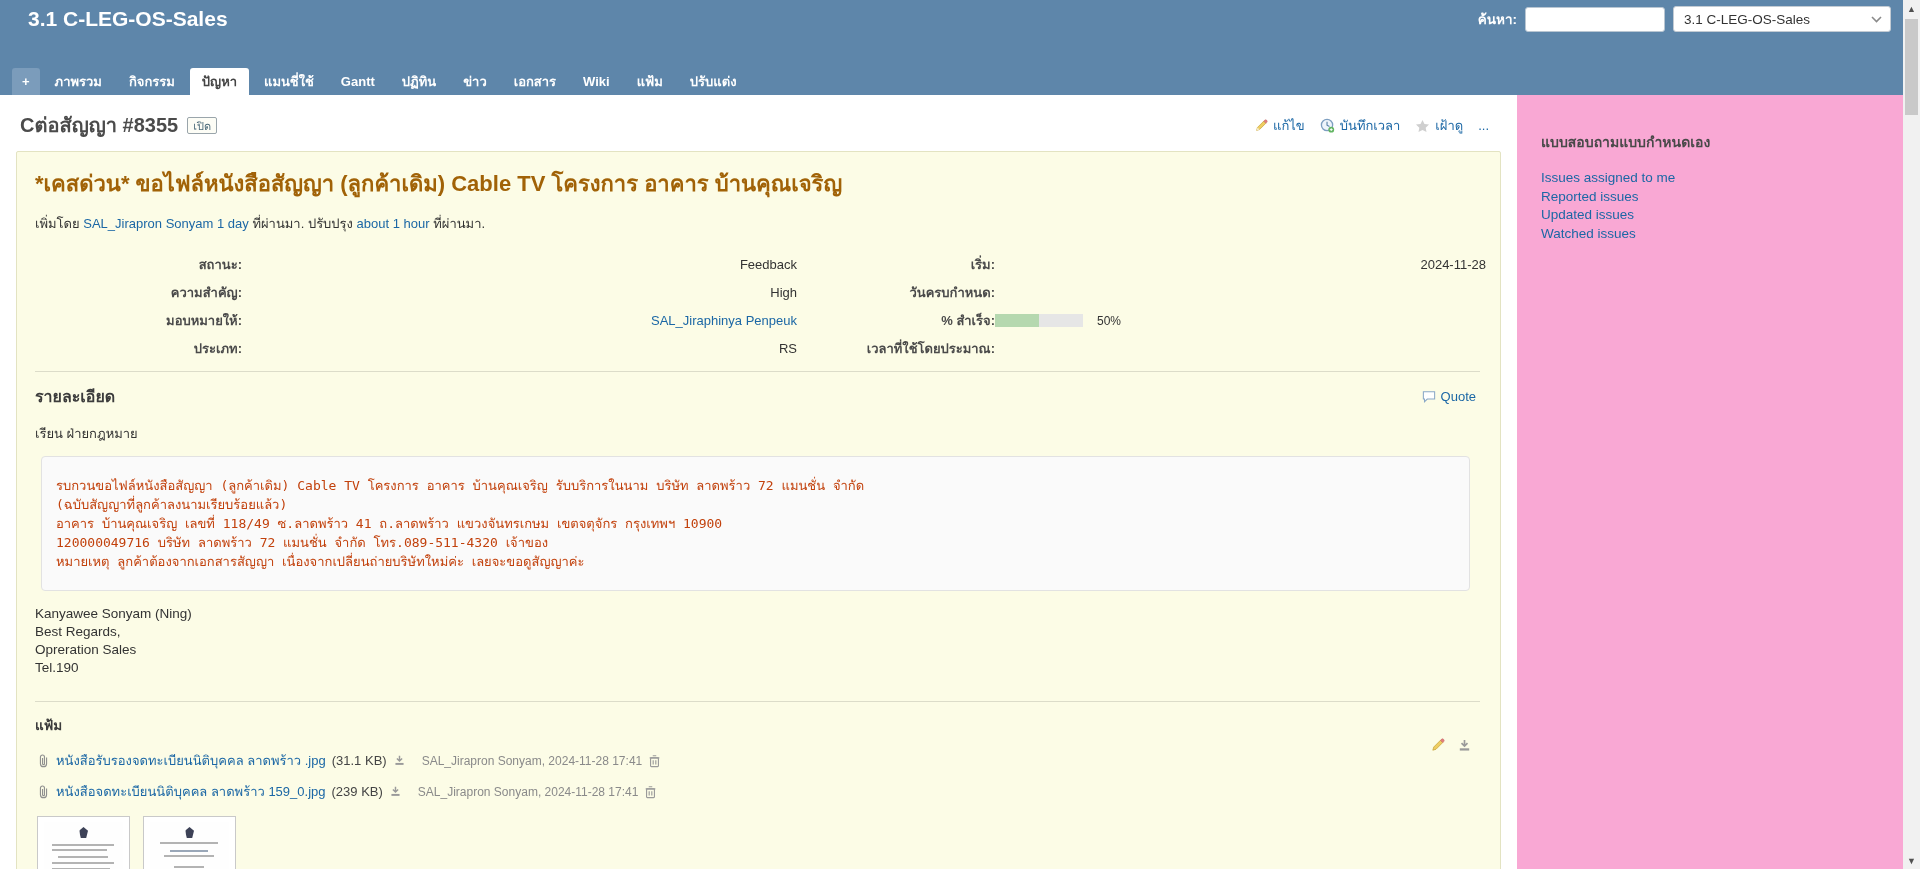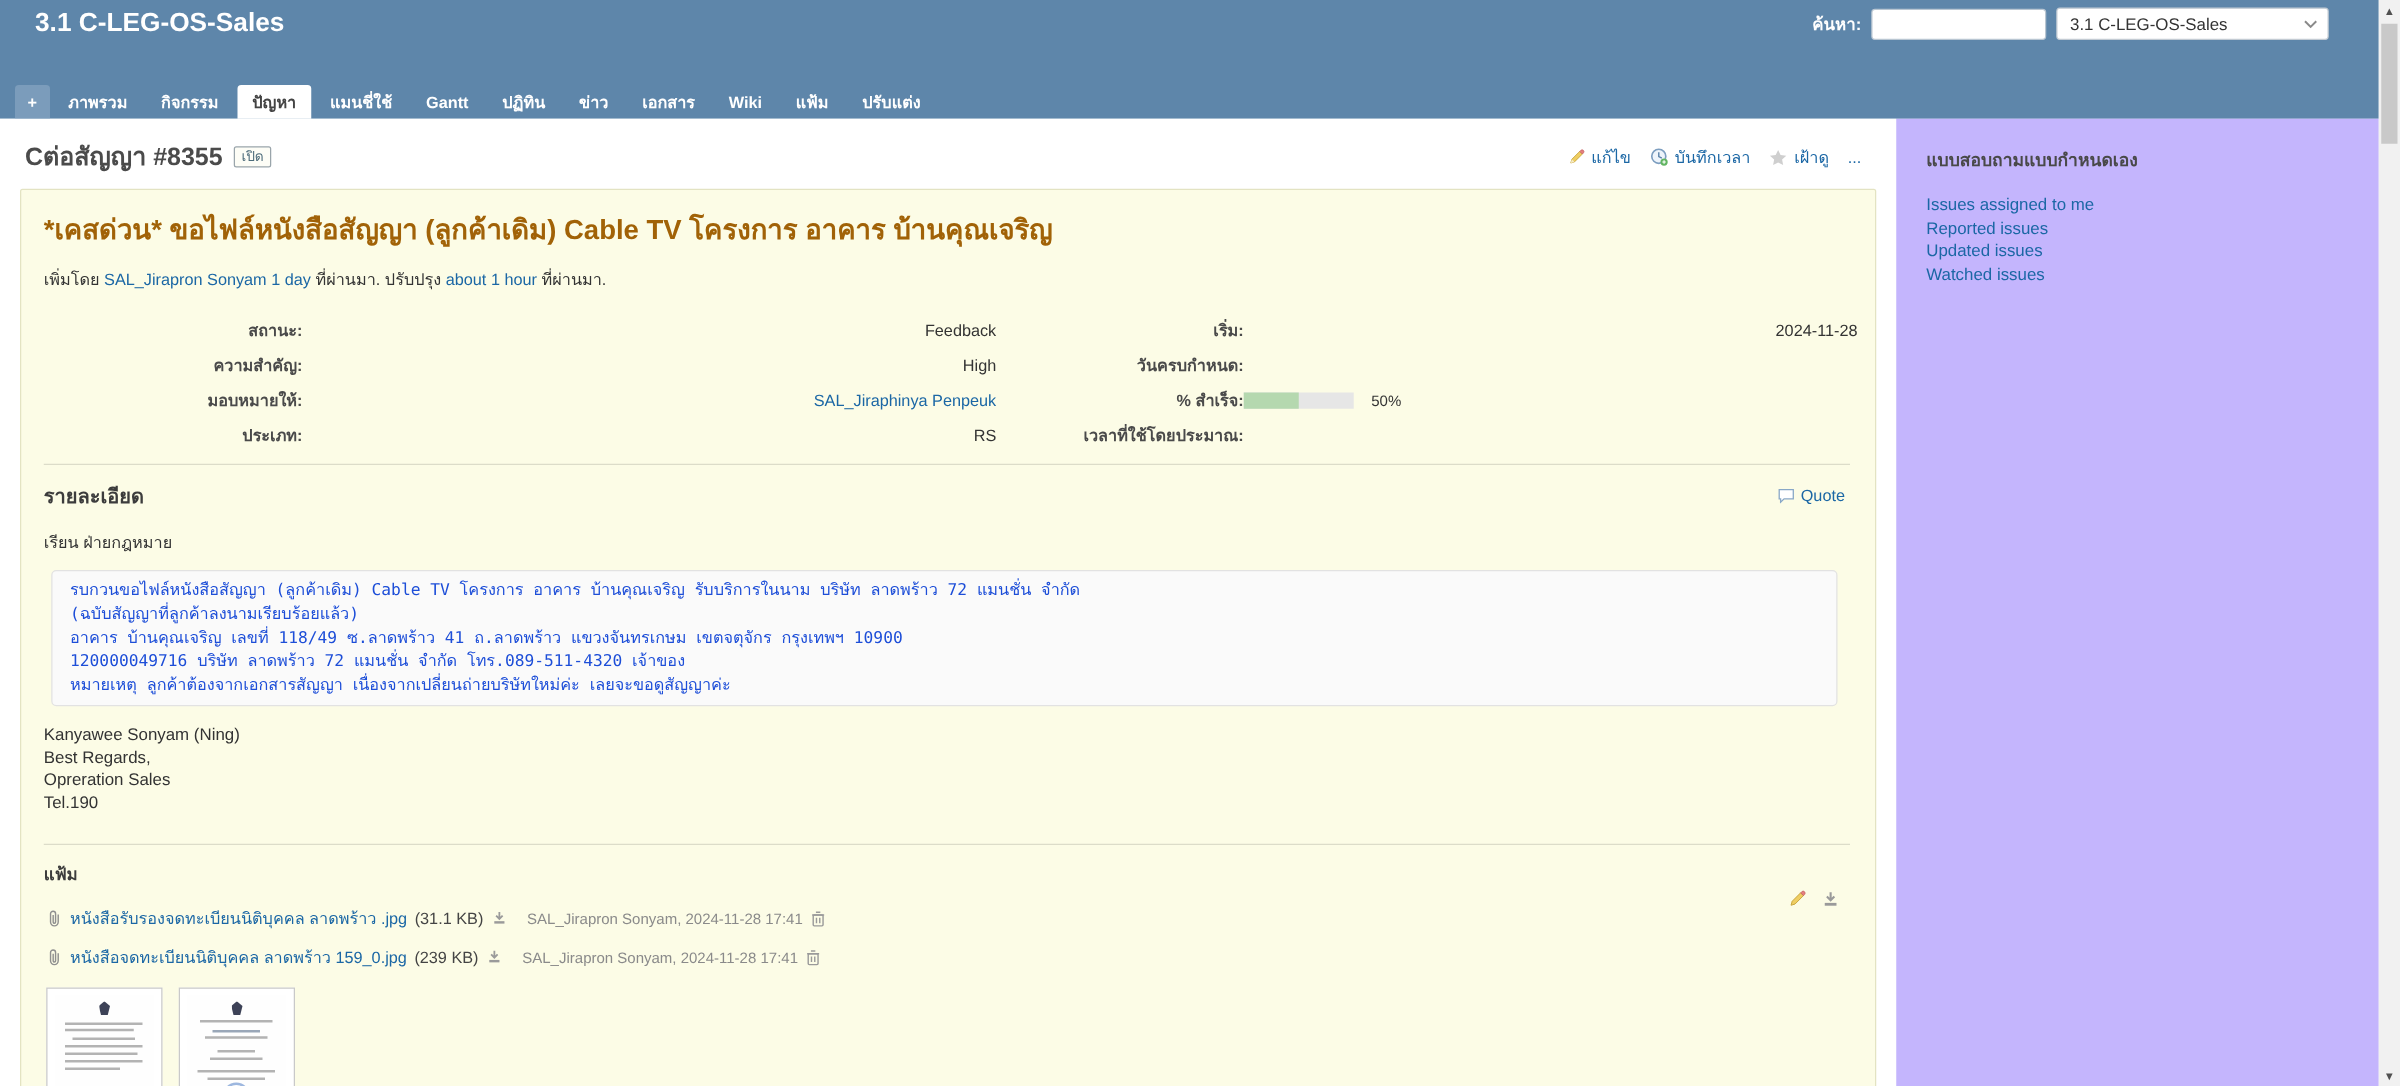--- a/index.html
+++ b/index.html
@@ -13,21 +13,21 @@
 
   
   #header {
     position:absolute; left:0; top:0; width:1903px; height:95px;
     background:#5e86aa;
   }
   #project-title {
     margin:0; padding:7px 0 0 28px; color:#fff; font-size:21px; font-weight:bold;
   }
   #header-search {
-    position:absolute; top:6px; right:40px; display:flex; align-items:center; gap:8px;
+    position:absolute; top:6px; right:12px; display:flex; align-items:center; gap:8px;
   }
   #search-label { color:#fff; font-size:13.5px; font-weight:600; }
   #search-input {
     width:140px; height:25px; border:1px solid #b9c6d2; border-radius:3px;
     font-size:13px; padding:0 6px; outline:none; background:#fff;
   }
   #project-select {
     width:218px; height:26px; background:#fff; border:1px solid #c3cbd3; border-radius:3px;
     display:flex; align-items:center; justify-content:space-between;
     font-size:13.5px; color:#333; padding:0 8px 0 10px; cursor:default;
@@ -43,21 +43,21 @@
   .tab-plus { background:#7b9cbb; padding:0 10px; font-weight:bold; }
   .tab.active { background:#fff; color:#444; }
 
   
   #main {
     position:absolute; left:0; top:95px; width:1517px; height:774px;
     background:#fff; padding:6px 16px 0 16px; overflow:hidden;
   }
   #sidebar {
     position:absolute; left:1517px; top:95px; width:386px; height:774px;
-    background:#c4b5fd; padding:22px 10px 0 24px;
+    background:#f9a8d4; padding:36px 10px 0 24px;
   }
   #scrollbar {
     position:absolute; left:1903px; top:0; width:17px; height:869px; background:#f1f1f1;
   }
   .scroll-arrow {
     position:absolute; left:0; width:17px; height:17px; display:flex;
     align-items:center; justify-content:center; font-size:9px; color:#505050;
   }
   #scroll-up { top:0; }
   #scroll-down { bottom:0; }
@@ -106,23 +106,23 @@
   .h-divider { border:none; border-top:1px solid #dcdcc9; margin:12px 6px 12px 2px; }
 
   #desc-header { display:flex; justify-content:space-between; align-items:center; margin:2px 2px 0 2px; }
   #desc-title { font-size:16px; font-weight:bold; color:#3c3c3c; }
   #quote-link { display:flex; align-items:center; gap:5px; font-size:13px; color:#1b67a5; margin-right:8px; }
 
   #desc-greeting { font-size:13px; margin:14px 0 0 2px; }
 
   #desc-pre {
     font-family:"DejaVu Sans Mono","Liberation Mono",monospace;
-    font-size:13px; line-height:19px; color:#1d4ed8;
+    font-size:13px; line-height:19px; color:#c2410c;
     background:#fafafa; border:1px solid #e2e2e2; border-radius:4px;
-    padding:6px 14px; margin:12px 16px 14px 8px; white-space:pre;
+    padding:19px 14px; margin:12px 16px 14px 8px; white-space:pre;
     overflow:hidden;
   }
   #signature { font-size:13.5px; line-height:18px; margin:14px 0 24px 2px; }
 
   #files-section { position:relative; }
   #files-title { font-size:13.5px; font-weight:bold; color:#3c3c3c; margin:2px 0 14px 2px; }
   .file-row { display:flex; align-items:center; gap:6px; font-size:13px; margin:0 0 10px 4px; color:#444; }
   .file-size { color:#444; }
   .file-meta { color:#8a8a8a; font-size:12px; margin-left:10px; }
   .icon { display:inline-flex; align-items:center; justify-content:center; }

